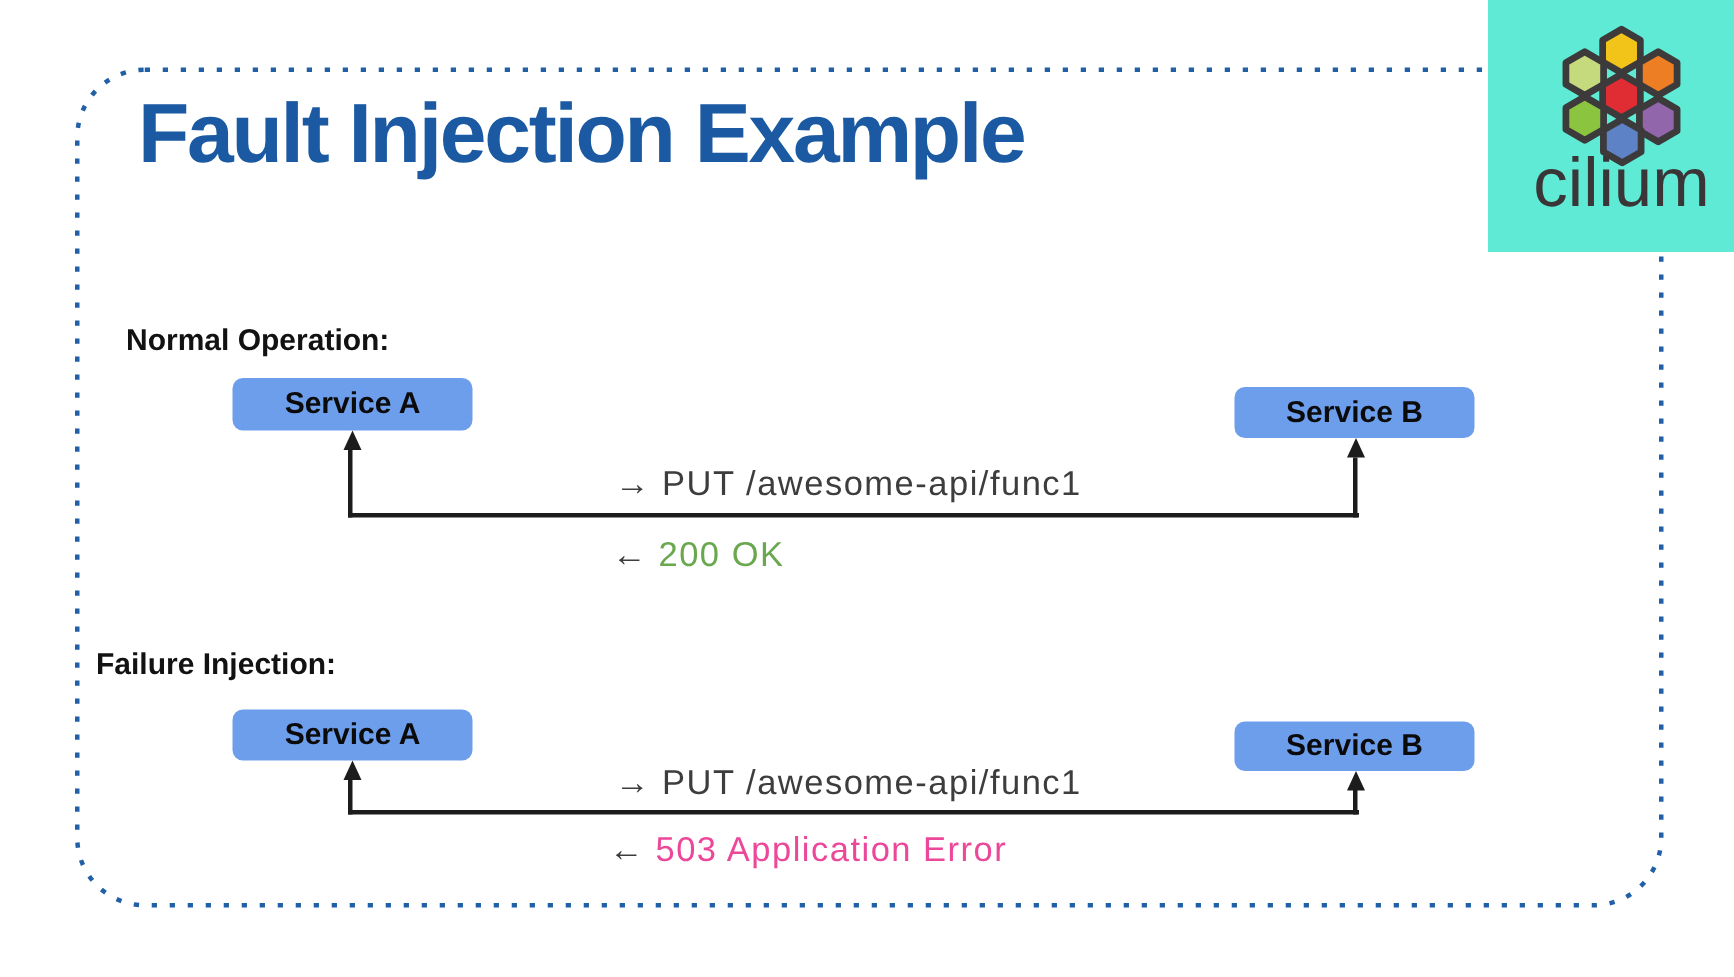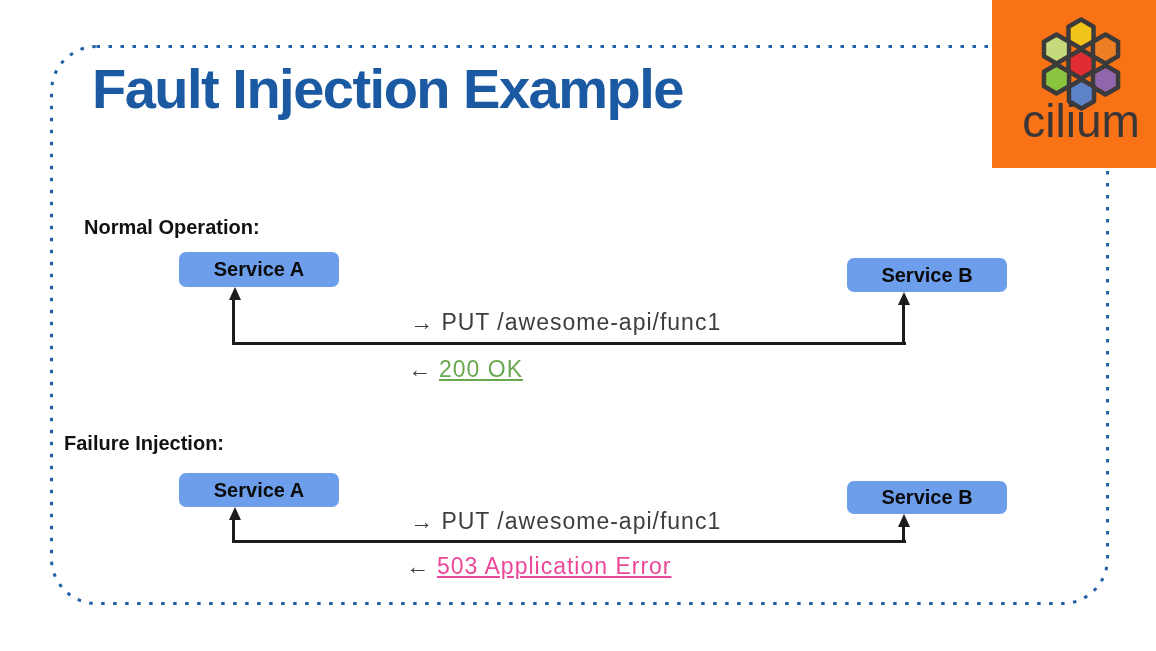--- a/index.html
+++ b/index.html
@@ -5,39 +5,39 @@
   html,body{margin:0;padding:0;background:#ffffff;}
   .slide{
     position:relative;width:1156px;height:651px;background:#ffffff;
     font-family:"Liberation Sans",sans-serif;overflow:hidden;
   }
   .border-svg{position:absolute;left:0;top:0;}
   .title{
     position:absolute;left:92px;top:56px;margin:0;
     font-size:56px;font-weight:bold;letter-spacing:-1.5px;
   }
-  .logo-wrap{position:absolute;left:992px;top:0;width:164px;height:168px;background:#f97316;}
+  .logo-wrap{position:absolute;left:992px;top:0;width:164px;height:168px;background:#5eead4;}
   .logo-hexes{position:absolute;left:19px;top:9px;}
   .logo-hexes polygon{stroke:#3d3a3b;stroke-width:4.5;stroke-linejoin:round;}
   .wordmark{position:absolute;left:19px;top:94px;width:140px;text-align:center;
     font-size:46px;font-weight:normal;letter-spacing:0px;}
   .sec-label{position:absolute;font-size:20px;font-weight:bold;color:#121212;white-space:nowrap;}
   .service-box{
     position:absolute;width:160px;border-radius:7px;
     display:flex;align-items:center;justify-content:center;
-    font-size:20px;font-weight:bold;color:#0b0b0b;margin-left:24px;
+    font-size:20px;font-weight:bold;color:#0b0b0b;
   }
   .hline,.vline{position:absolute;background:#1c1c1c;}
   .arrowhead{
     position:absolute;width:0;height:0;
     border-left:6px solid transparent;border-right:6px solid transparent;
     border-bottom:13px solid #1c1c1c;
   }
   .msg{position:absolute;font-size:23px;letter-spacing:1px;white-space:nowrap;}
-  .msg .resp-text{margin-left:7px;text-decoration:underline;}
+  .msg .resp-text{margin-left:7px;}
 </style>
 </head>
 <body>
 
 <div class="slide">
 
   <svg class="border-svg" width="1156" height="651">
     <rect x="51.5" y="46.5" width="1056" height="557" rx="45" ry="45" fill="none" stroke-width="3" stroke-dasharray="3.5 8.5" stroke="#2160a6"></rect>
   </svg>
 

